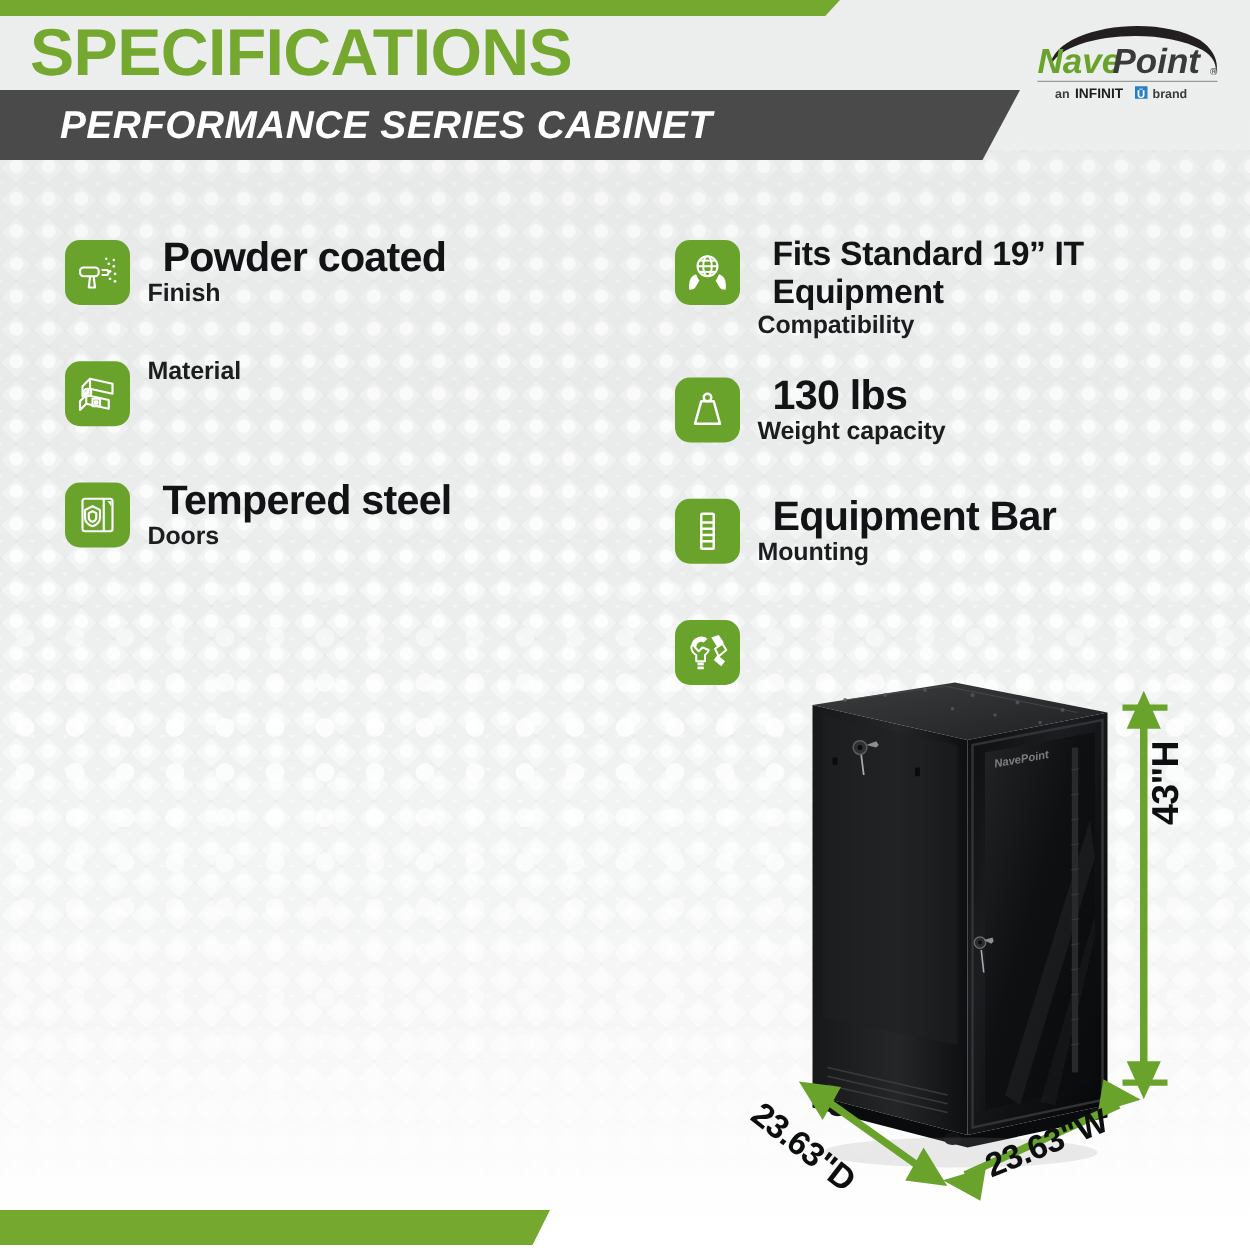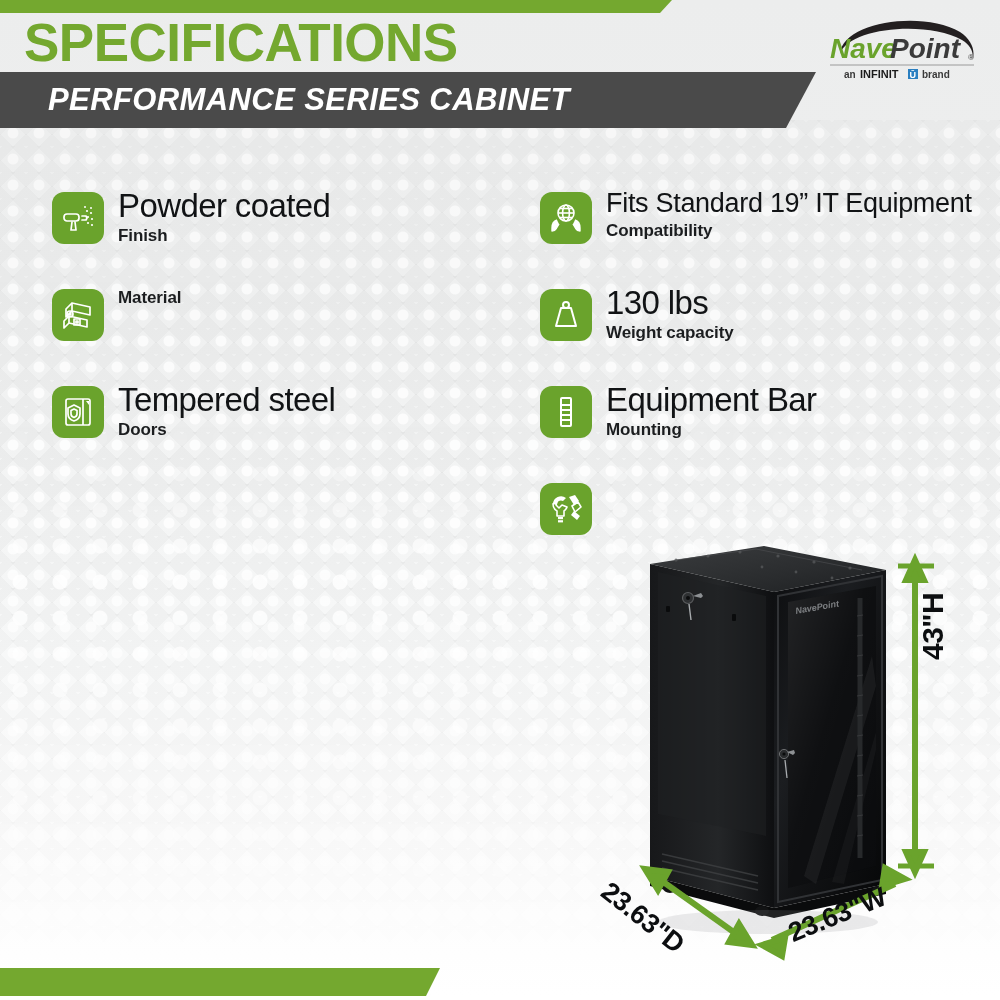--- a/index.html
+++ b/index.html
@@ -69,26 +69,27 @@
   .col.right{left:540px;width:470px;}
   .feat{position:relative;min-height:72px;margin-bottom:25px;}
   .fic{
     position:absolute;left:0;top:6px;width:52px;height:52px;
     background:#6aa32c;border-radius:12px;
     display:flex;align-items:center;justify-content:center;
   }
   .fic svg{display:block;}
   .ftxt{margin-left:66px;padding-top:2px;}
   .fmain{
-    font-size:33px;line-height:35px;font-weight:normal;color:#111315;
+    font-size:33px;line-height:35px;font-weight:bold;color:#111315;
     letter-spacing:-0.6px;
+    margin-left:12px;
   }
   .fmain.sm{font-size:27px;line-height:30px;letter-spacing:-0.3px;}
   .fsub{
-    font-size:17px;line-height:21px;font-weight:bold;color:#1b1d1f;
+    font-size:20px;line-height:21px;font-weight:bold;color:#1b1d1f;
     letter-spacing:-0.1px;margin-top:2px;
   }
 
   
   .product{position:absolute;left:636px;top:536px;width:290px;height:410px;}
   .dimlabel{position:absolute;font-weight:bold;color:#0c0e10;}
   .dim-h{
     left:916px;top:660px;font-size:30px;
     transform:rotate(-90deg);transform-origin:left top;
     letter-spacing:-0.5px;

